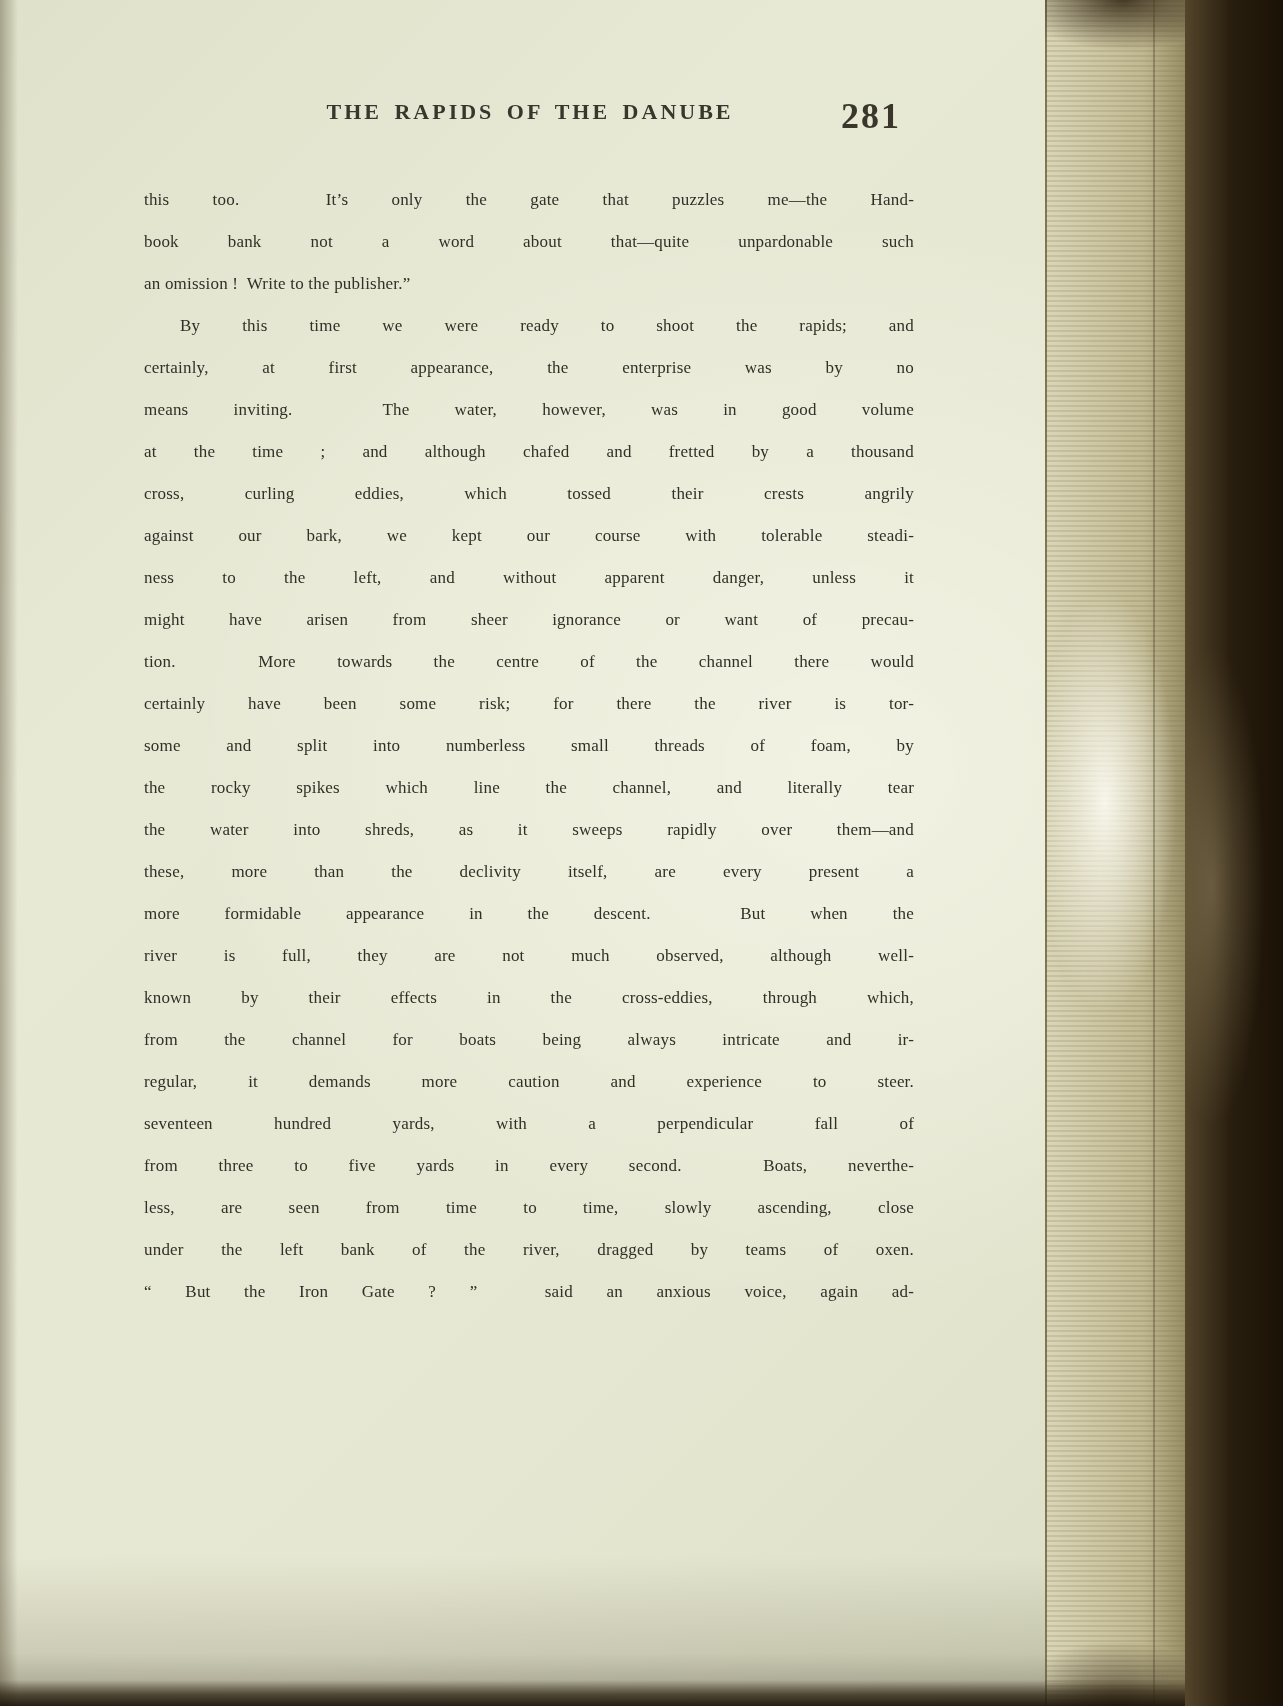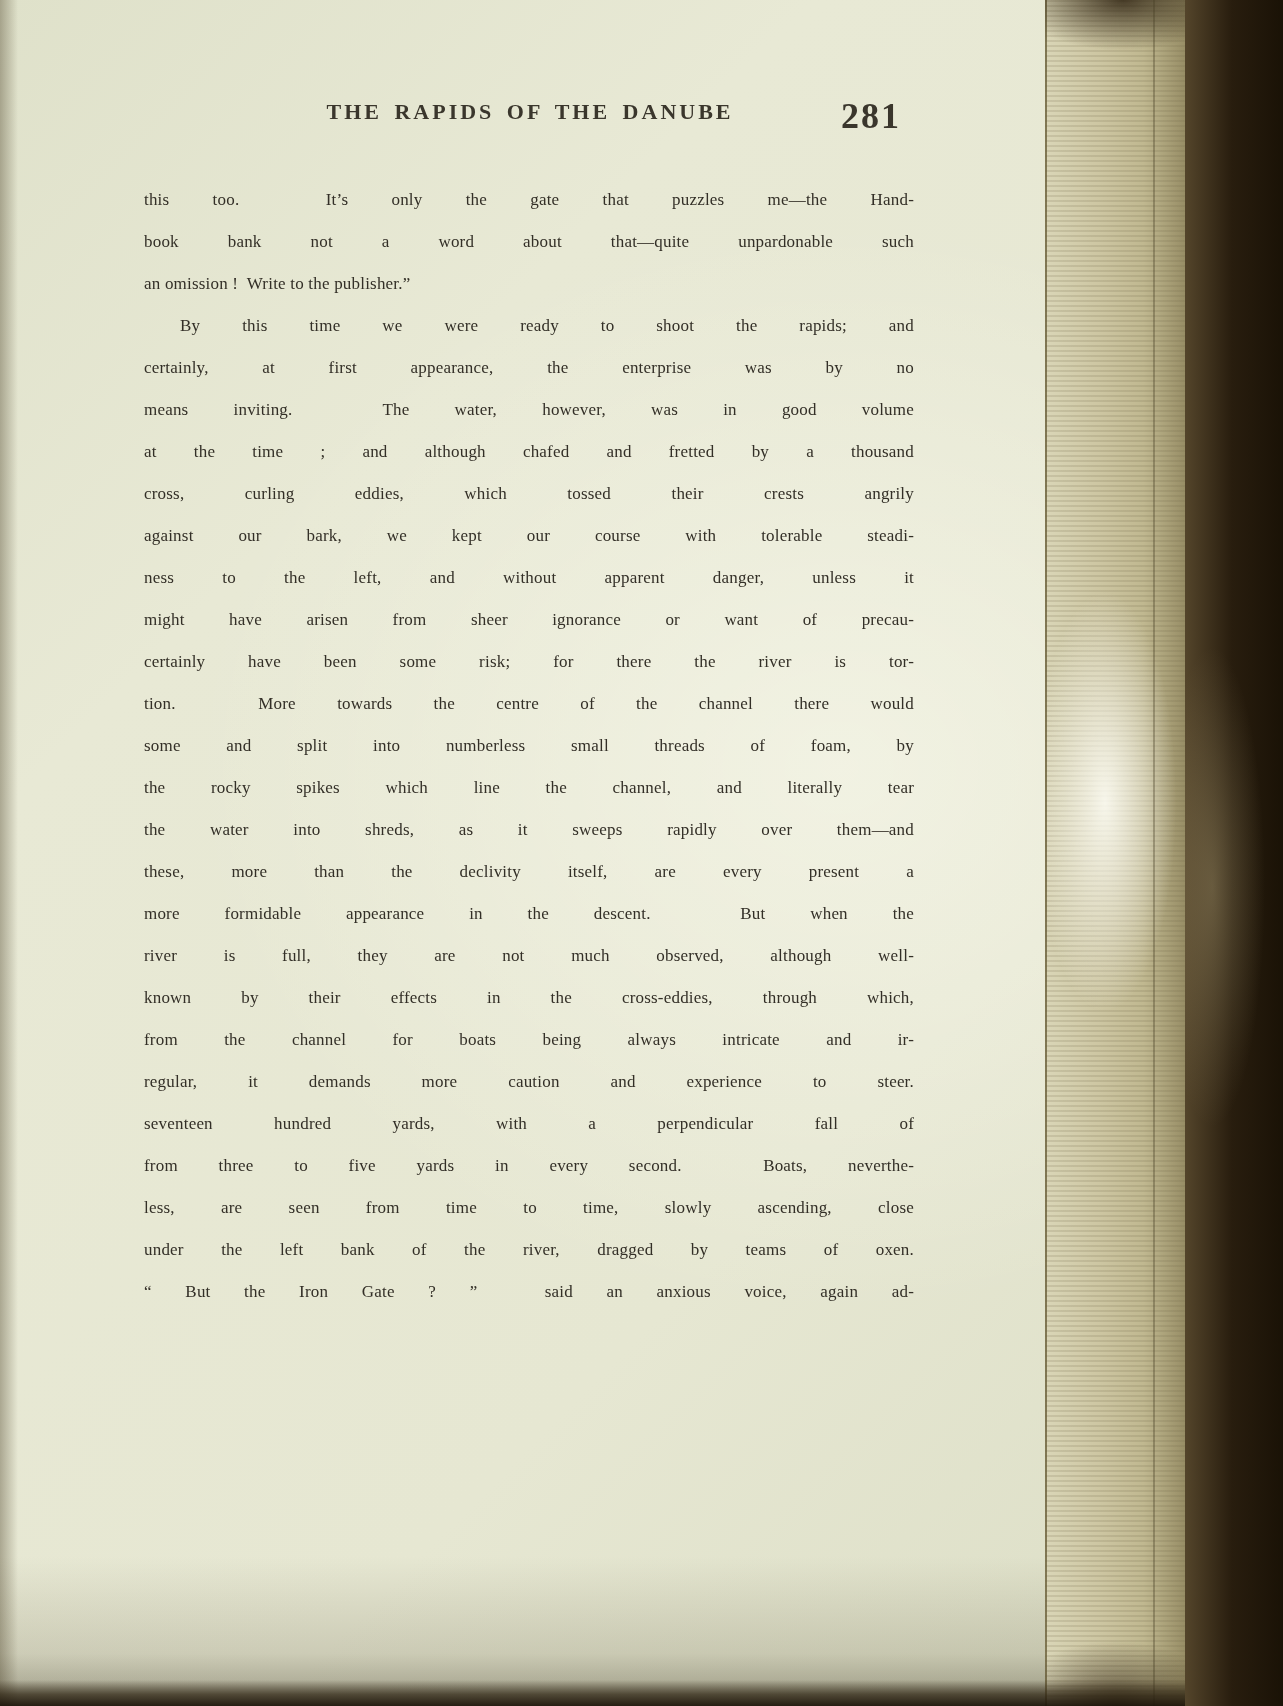--- a/index.html
+++ b/index.html
@@ -113,22 +113,22 @@
       <div class="line">book bank not a word about that—quite unpardonable such</div>
       <div class="line no-justify">an omission !&nbsp; Write to the publisher.”</div>
       <div class="line indent">By this time we were ready to shoot the rapids; and</div>
       <div class="line">certainly, at first appearance, the enterprise was by no</div>
       <div class="line">means inviting.&nbsp; The water, however, was in good volume</div>
       <div class="line">at the time ; and although chafed and fretted by a thousand</div>
       <div class="line">cross, curling eddies, which tossed their crests angrily</div>
       <div class="line">against our bark, we kept our course with tolerable steadi-</div>
       <div class="line">ness to the left, and without apparent danger, unless it</div>
       <div class="line">might have arisen from sheer ignorance or want of precau-</div>
+      <div class="line">tion.&nbsp; More towards the centre of the channel there would</div>
       <div class="line">certainly have been some risk; for there the river is tor-</div>
-      <div class="line">tion.&nbsp; More towards the centre of the channel there would</div>
       <div class="line">some and split into numberless small threads of foam, by</div>
       <div class="line">the rocky spikes which line the channel, and literally tear</div>
       <div class="line">the water into shreds, as it sweeps rapidly over them—and</div>
       <div class="line">these, more than the declivity itself, are every present a</div>
       <div class="line">more formidable appearance in the descent.&nbsp; But when the</div>
       <div class="line">river is full, they are not much observed, although well-</div>
       <div class="line">known by their effects in the cross-eddies, through which,</div>
       <div class="line">from the channel for boats being always intricate and ir-</div>
       <div class="line">regular, it demands more caution and experience to steer.</div>
       <div class="line">seventeen hundred yards, with a perpendicular fall of</div>

